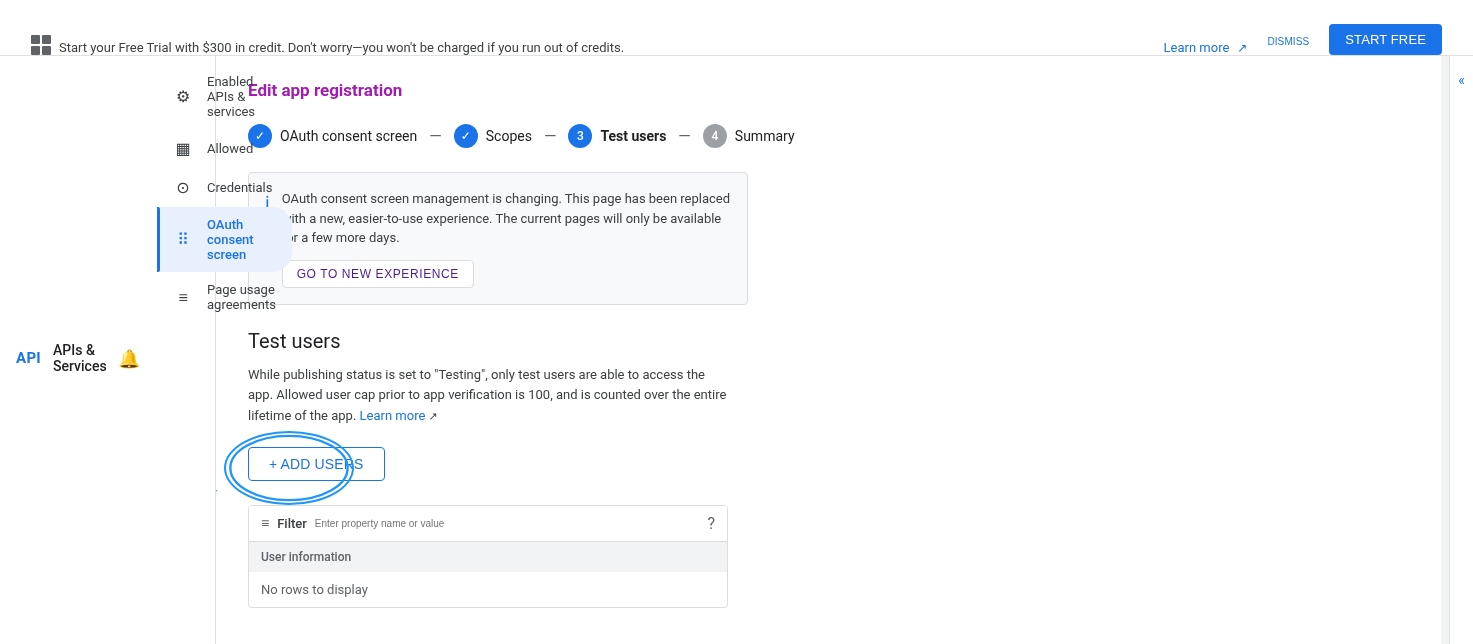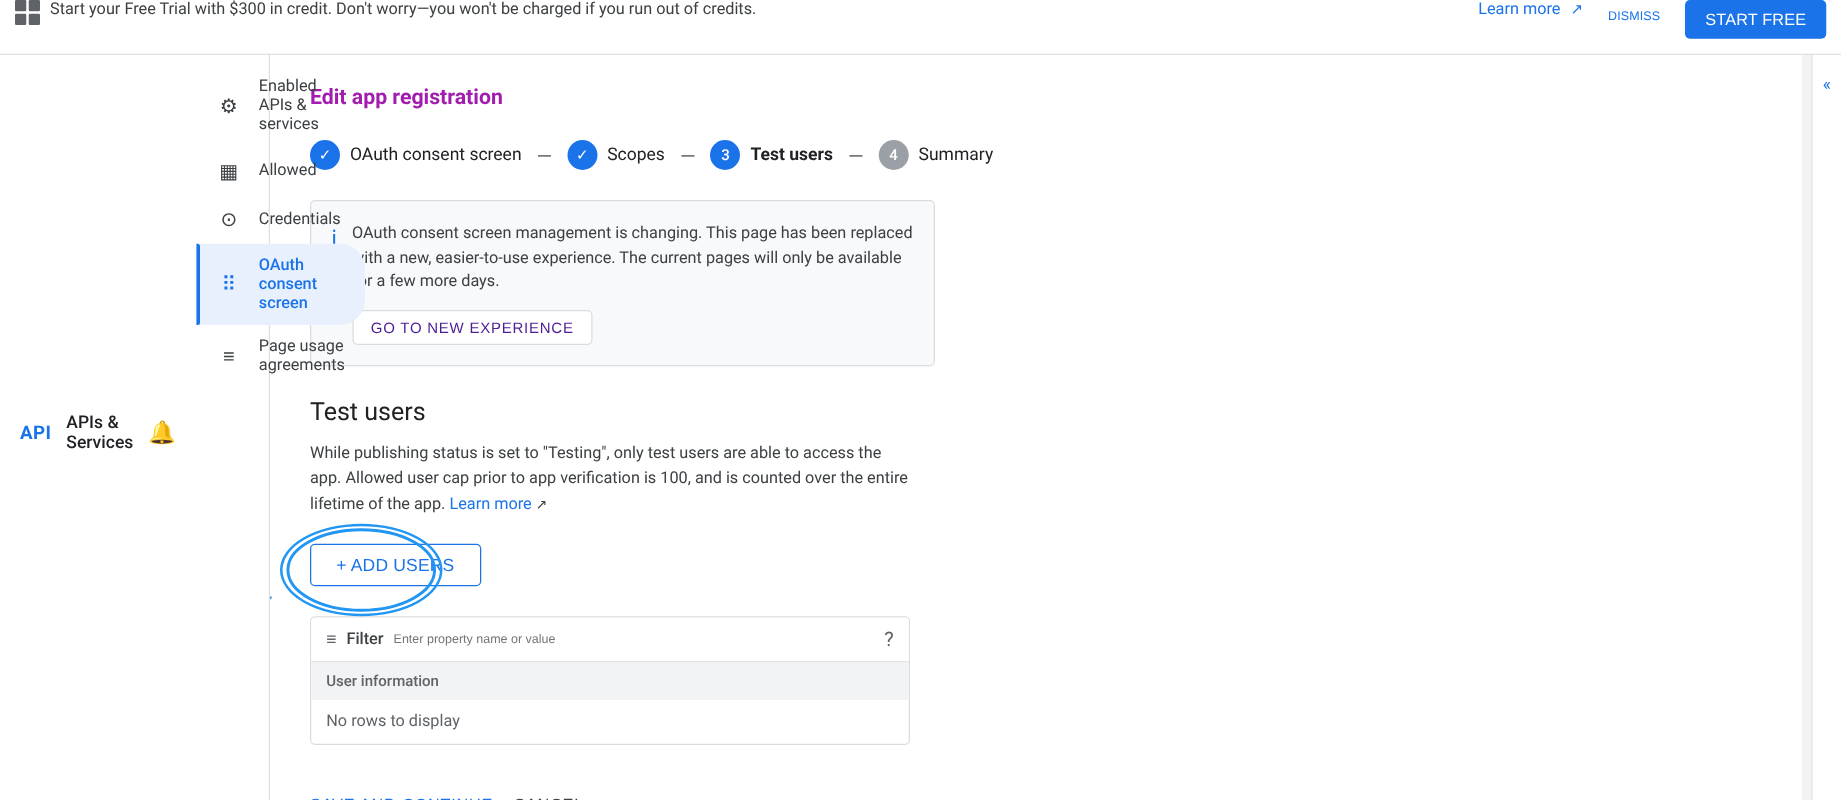--- a/index.html
+++ b/index.html
@@ -2,24 +2,24 @@
 <html><head>
   <meta charset="utf-8">
   <style>
     * { box-sizing: border-box; margin: 0; padding: 0; }
     body { font-family: 'Google Sans', Roboto, Arial, sans-serif; font-size: 14px; color: #202124; background: #fff; }
 
     
     .top-banner {
       background: #fff;
       border-bottom: 1px solid #e0e0e0;
-      padding: 0 12px;
-      height: 44px;
-      display: flex;
-      align-items: flex-start;
+      padding: 0 31px;
+      height: 56px;
+      display: flex;
+      align-items: flex-end;
       gap: 8px;
       font-size: 13px;
       color: #3c4043;
     }
     .top-banner .grid-icon { width: 20px; height: 20px; display: grid; grid-template-columns: 1fr 1fr; gap: 2px; flex-shrink: 0; }
     .top-banner .grid-icon span { background: #5f6368; border-radius: 1px; }
     .top-banner .banner-text { flex: 1; }
     .top-banner .learn-more-link { color: #1a73e8; text-decoration: none; }
     .dismiss-btn {
       background: none;

